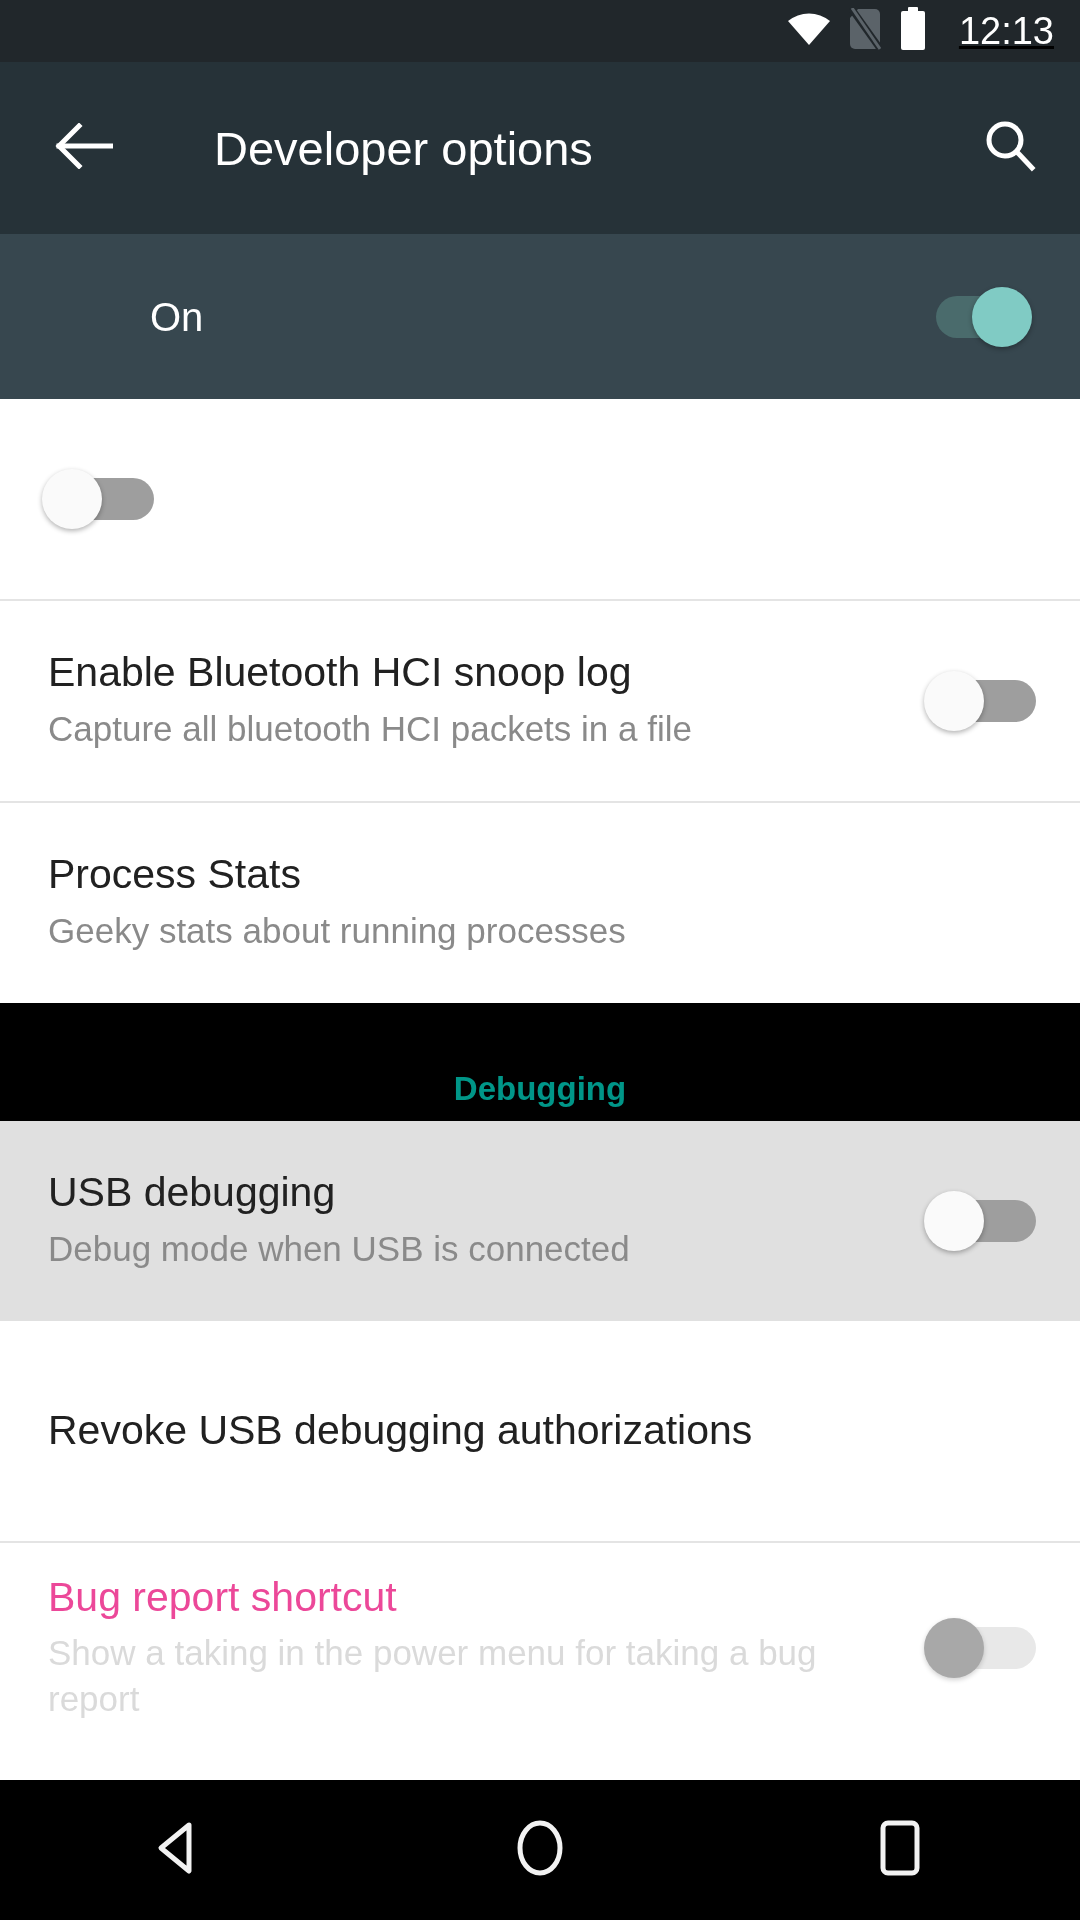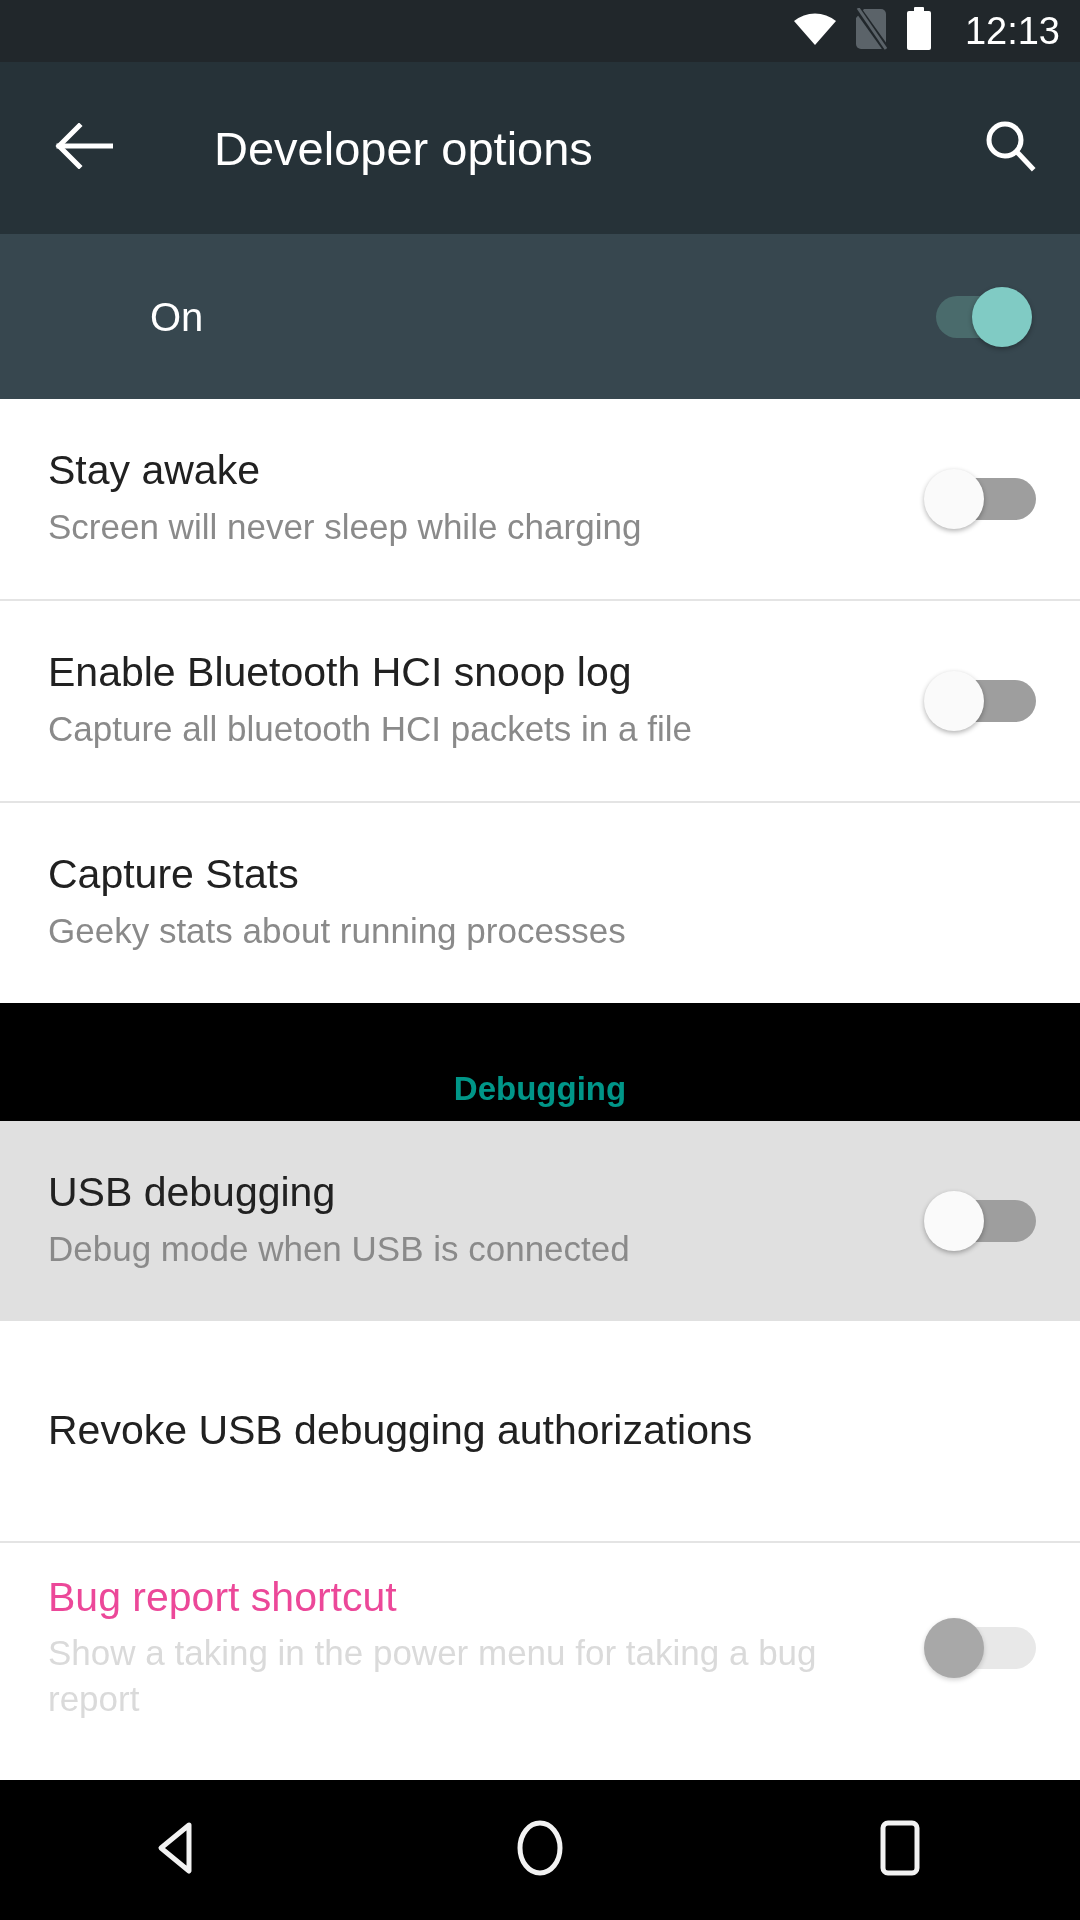--- a/index.html
+++ b/index.html
@@ -23,23 +23,24 @@
     flex-direction: column;
   }
 
   
   .status-bar {
     height: 62px;
     background: #21272b;
     display: flex;
     align-items: center;
     justify-content: flex-end;
-    padding-right: 20px;
-    box-sizing: border-box;
-    flex: 0 0 auto;
+    padding-right: 26px;
+    box-sizing: border-box;
+    flex: 0 0 auto;
+    text-decoration: underline;
   }
   .status-icons {
     display: flex;
     align-items: center;
     gap: 18px;
   }
   .wifi-icon { display: block; }
   .sim-icon  { display: block; }
   .battery-icon { display: block; }
   .status-clock {
@@ -278,24 +279,20 @@
     <div class="switch-bar-label">On</div>
     <div class="toggle on">
       <span class="track"></span>
       <span class="thumb"></span>
     </div>
   </div>
 
   <div class="list">
 
     <div class="row h-two-line">
-      <div class="row-text">
-        <div class="row-title">Stay awake</div>
-        <div class="row-summary">Screen will never sleep while charging</div>
-      </div>
       <div class="toggle off">
         <span class="track"></span>
         <span class="thumb"></span>
       </div>
     </div>
     <div class="divider"></div>
 
     <div class="row h-two-line">
       <div class="row-text">
         <div class="row-title">Enable Bluetooth HCI snoop log</div>
@@ -303,21 +300,21 @@
       </div>
       <div class="toggle off">
         <span class="track"></span>
         <span class="thumb"></span>
       </div>
     </div>
     <div class="divider"></div>
 
     <div class="row h-two-line">
       <div class="row-text">
-        <div class="row-title">Capture Stats</div>
+        <div class="row-title">Process Stats</div>
         <div class="row-summary">Geeky stats about running processes</div>
       </div>
     </div>
 
     <div class="section-header h-section">
       <div class="section-header-label">Debugging</div>
     </div>
 
     <div class="row h-two-line highlight">
       <div class="row-text">

